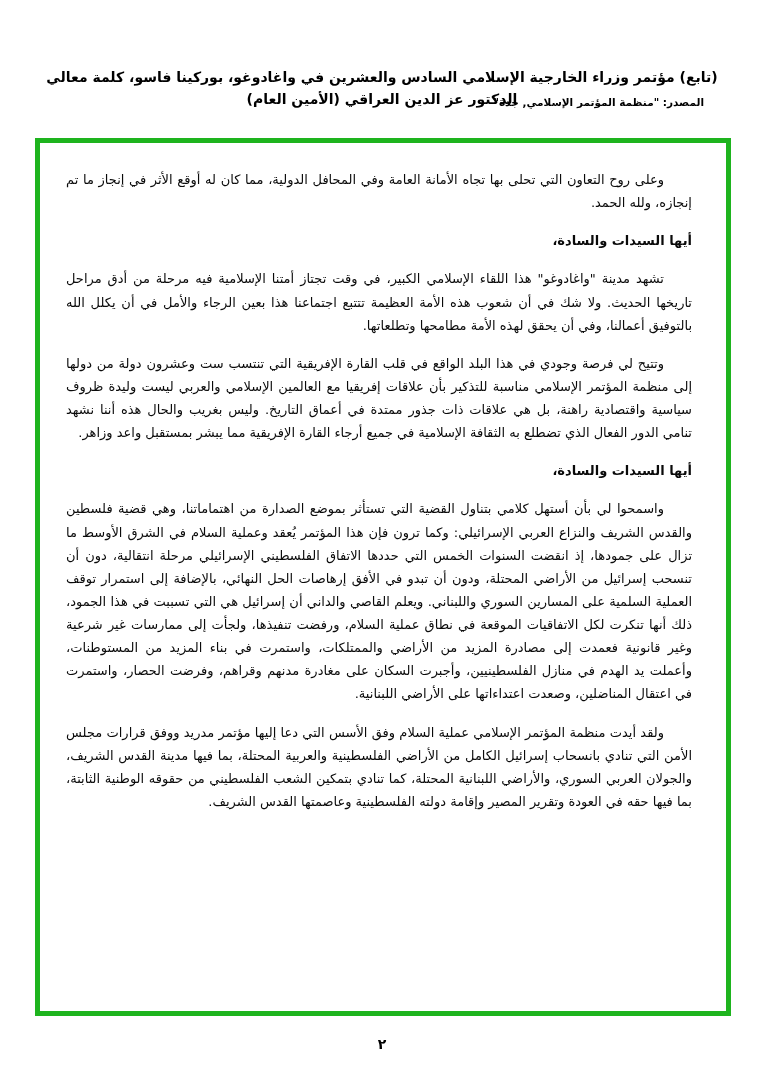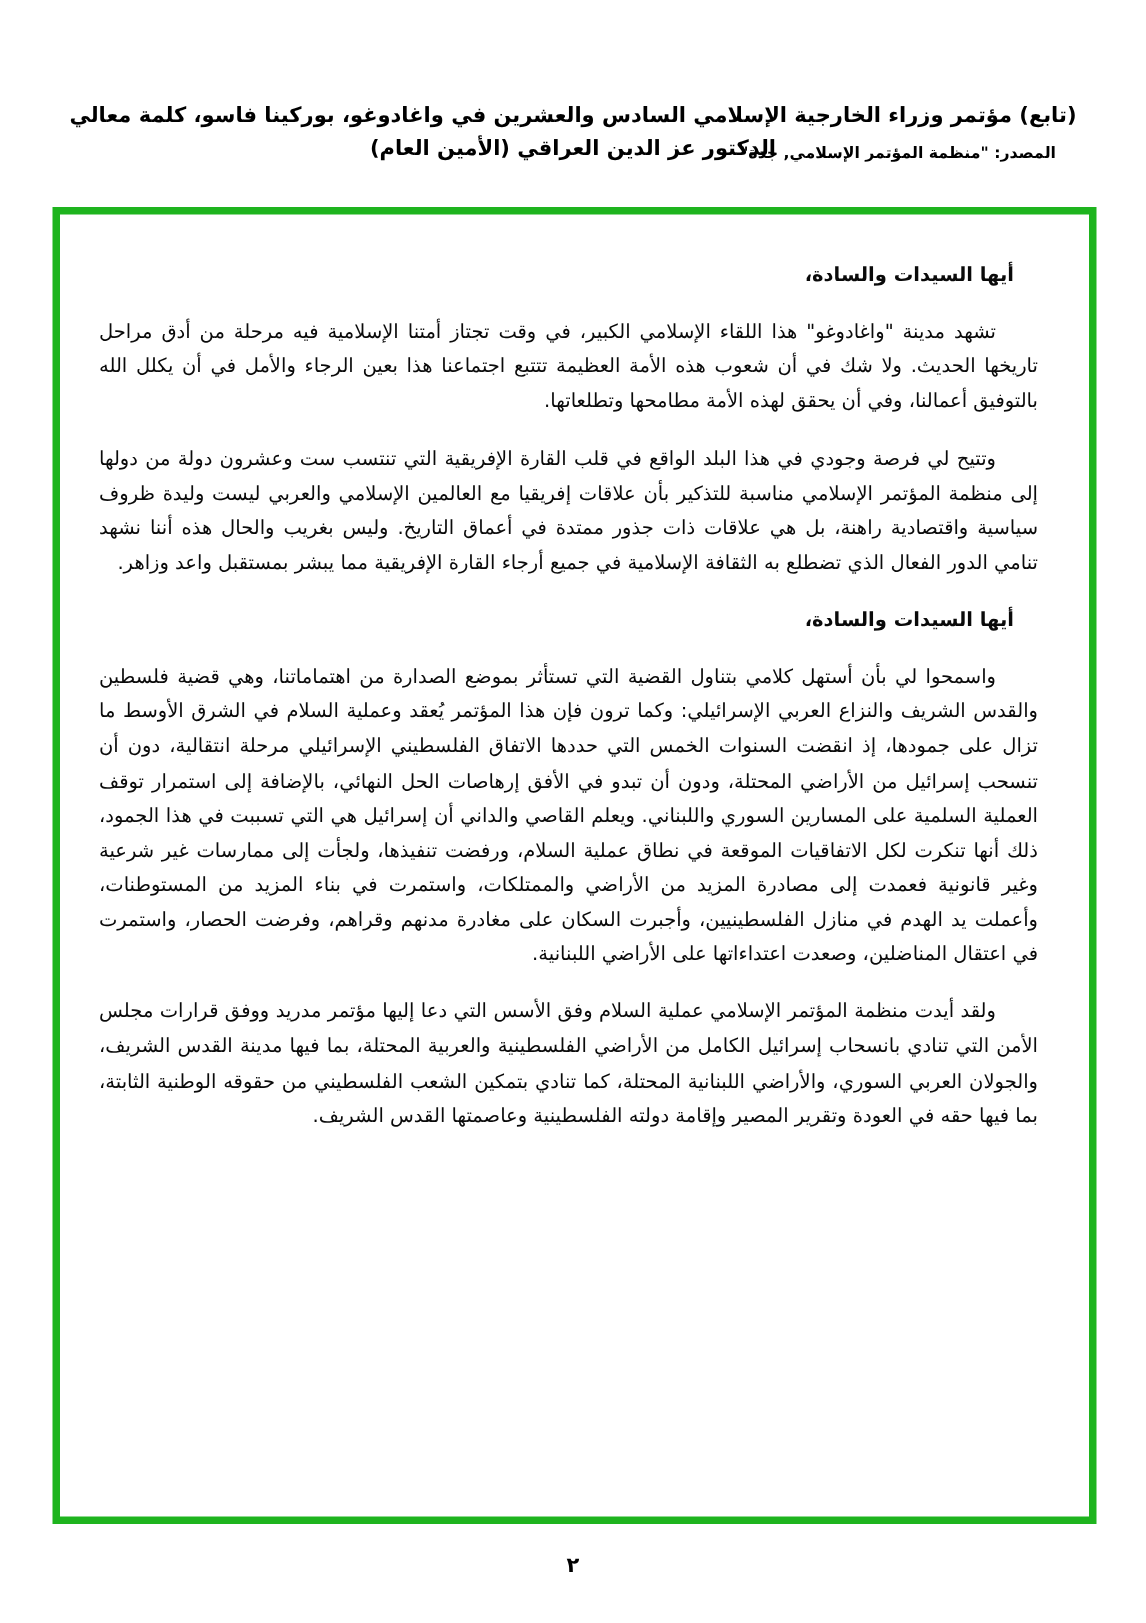--- a/index.html
+++ b/index.html
@@ -53,21 +53,21 @@
     color: #0a0a0a;
     font-weight: 500;
   }
   .content p {
     margin: 0 0 15px 0;
     text-indent: 28px;
   }
   .content p.salutation {
     text-indent: 0;
     font-weight: bold;
-    margin: 4px 16px 15px 0;
+    margin: 4px 0 15px 0;
     text-align: right;
   }
   .page-number {
     position: absolute;
     bottom: 30px; left: 0; right: 0;
     text-align: center;
     font-size: 14px;
     font-weight: bold;
     color: #000;
   }
@@ -77,20 +77,21 @@
 
 <div class="page">
 
   <div class="doc-header">(تابع) مؤتمر وزراء الخارجية الإسلامي السادس والعشرين في واغادوغو، بوركينا فاسو، كلمة معالي الدكتور عز الدين العراقي (الأمين العام)</div>
 
   <div class="doc-subheader">المصدر:  "منظمة المؤتمر الإسلامي, جدة"</div>
 
   <div class="green-box" style="border-color: rgb(30, 180, 30);"></div>
 
   <div class="content">
+    <p>وعلى روح التعاون التي تحلى بها تجاه الأمانة العامة وفي المحافل الدولية، مما كان له أوقع الأثر في إنجاز ما تم إنجازه، ولله الحمد.</p>
     <p class="salutation">أيها السيدات والسادة،</p>
     <p>تشهد مدينة "واغادوغو" هذا اللقاء الإسلامي الكبير، في وقت تجتاز أمتنا الإسلامية فيه مرحلة من أدق مراحل تاريخها الحديث. ولا شك في أن شعوب هذه الأمة العظيمة تتتبع اجتماعنا هذا بعين الرجاء والأمل في أن يكلل الله بالتوفيق أعمالنا، وفي أن يحقق لهذه الأمة مطامحها وتطلعاتها.</p>
     <p>وتتيح لي فرصة وجودي في هذا البلد الواقع في قلب القارة الإفريقية التي تنتسب ست وعشرون دولة من دولها إلى منظمة المؤتمر الإسلامي مناسبة للتذكير بأن علاقات إفريقيا مع العالمين الإسلامي والعربي ليست وليدة ظروف سياسية واقتصادية راهنة، بل هي علاقات ذات جذور ممتدة في أعماق التاريخ. وليس بغريب والحال هذه أننا نشهد تنامي الدور الفعال الذي تضطلع به الثقافة الإسلامية في جميع أرجاء القارة الإفريقية مما يبشر بمستقبل واعد وزاهر.</p>
     <p class="salutation">أيها السيدات والسادة،</p>
     <p>واسمحوا لي بأن أستهل كلامي بتناول القضية التي تستأثر بموضع الصدارة من اهتماماتنا، وهي قضية فلسطين والقدس الشريف والنزاع العربي الإسرائيلي: وكما ترون فإن هذا المؤتمر يُعقد وعملية السلام في الشرق الأوسط ما تزال على جمودها، إذ انقضت السنوات الخمس التي حددها الاتفاق الفلسطيني الإسرائيلي مرحلة انتقالية، دون أن تنسحب إسرائيل من الأراضي المحتلة، ودون أن تبدو في الأفق إرهاصات الحل النهائي، بالإضافة إلى استمرار توقف العملية السلمية على المسارين السوري واللبناني. ويعلم القاصي والداني أن إسرائيل هي التي تسببت في هذا الجمود، ذلك أنها تنكرت لكل الاتفاقيات الموقعة في نطاق عملية السلام، ورفضت تنفيذها، ولجأت إلى ممارسات غير شرعية وغير قانونية فعمدت إلى مصادرة المزيد من الأراضي والممتلكات، واستمرت في بناء المزيد من المستوطنات، وأعملت يد الهدم في منازل الفلسطينيين، وأجبرت السكان على مغادرة مدنهم وقراهم، وفرضت الحصار، واستمرت في اعتقال المناضلين، وصعدت اعتداءاتها على الأراضي اللبنانية.</p>
     <p>ولقد أيدت منظمة المؤتمر الإسلامي عملية السلام وفق الأسس التي دعا إليها مؤتمر مدريد ووفق قرارات مجلس الأمن التي تنادي بانسحاب إسرائيل الكامل من الأراضي الفلسطينية والعربية المحتلة، بما فيها مدينة القدس الشريف، والجولان العربي السوري، والأراضي اللبنانية المحتلة، كما تنادي بتمكين الشعب الفلسطيني من حقوقه الوطنية الثابتة، بما فيها حقه في العودة وتقرير المصير وإقامة دولته الفلسطينية وعاصمتها القدس الشريف.</p>
   </div>
 
   <div class="page-number">٢</div>
 

